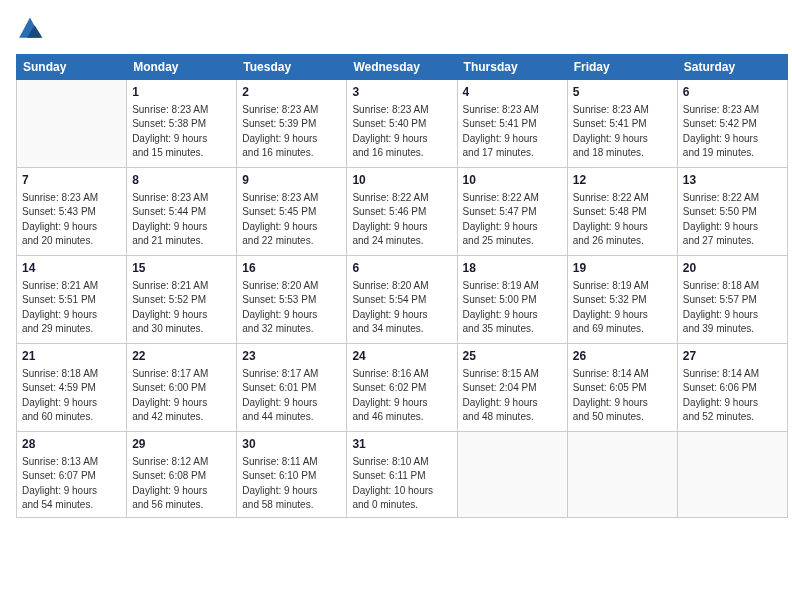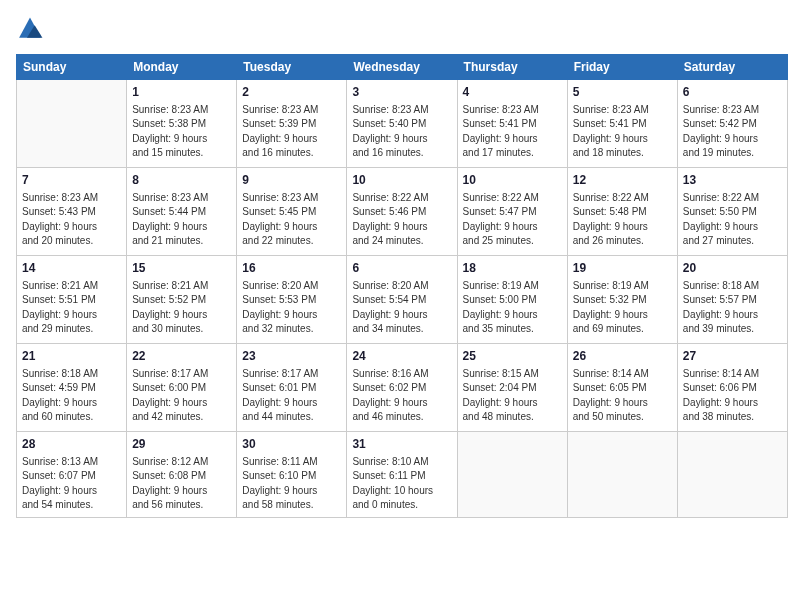--- a/index.html
+++ b/index.html
@@ -370,21 +370,21 @@
               <div>Daylight: 9 hours</div>
               <div>and 50 minutes.</div>
             </div>
           </td>
           <td>
             <span class="day-num">27</span>
             <div class="day-detail">
               <div>Sunrise: 8:14 AM</div>
               <div>Sunset: 6:06 PM</div>
               <div>Daylight: 9 hours</div>
-              <div>and 38 minutes.</div>
+              <div>and 52 minutes.</div>
             </div>
           </td>
         </tr>
         <tr>
           <td>
             <span class="day-num">28</span>
             <div class="day-detail">
               <div>Sunrise: 8:13 AM</div>
               <div>Sunset: 6:07 PM</div>
               <div>Daylight: 9 hours</div>

